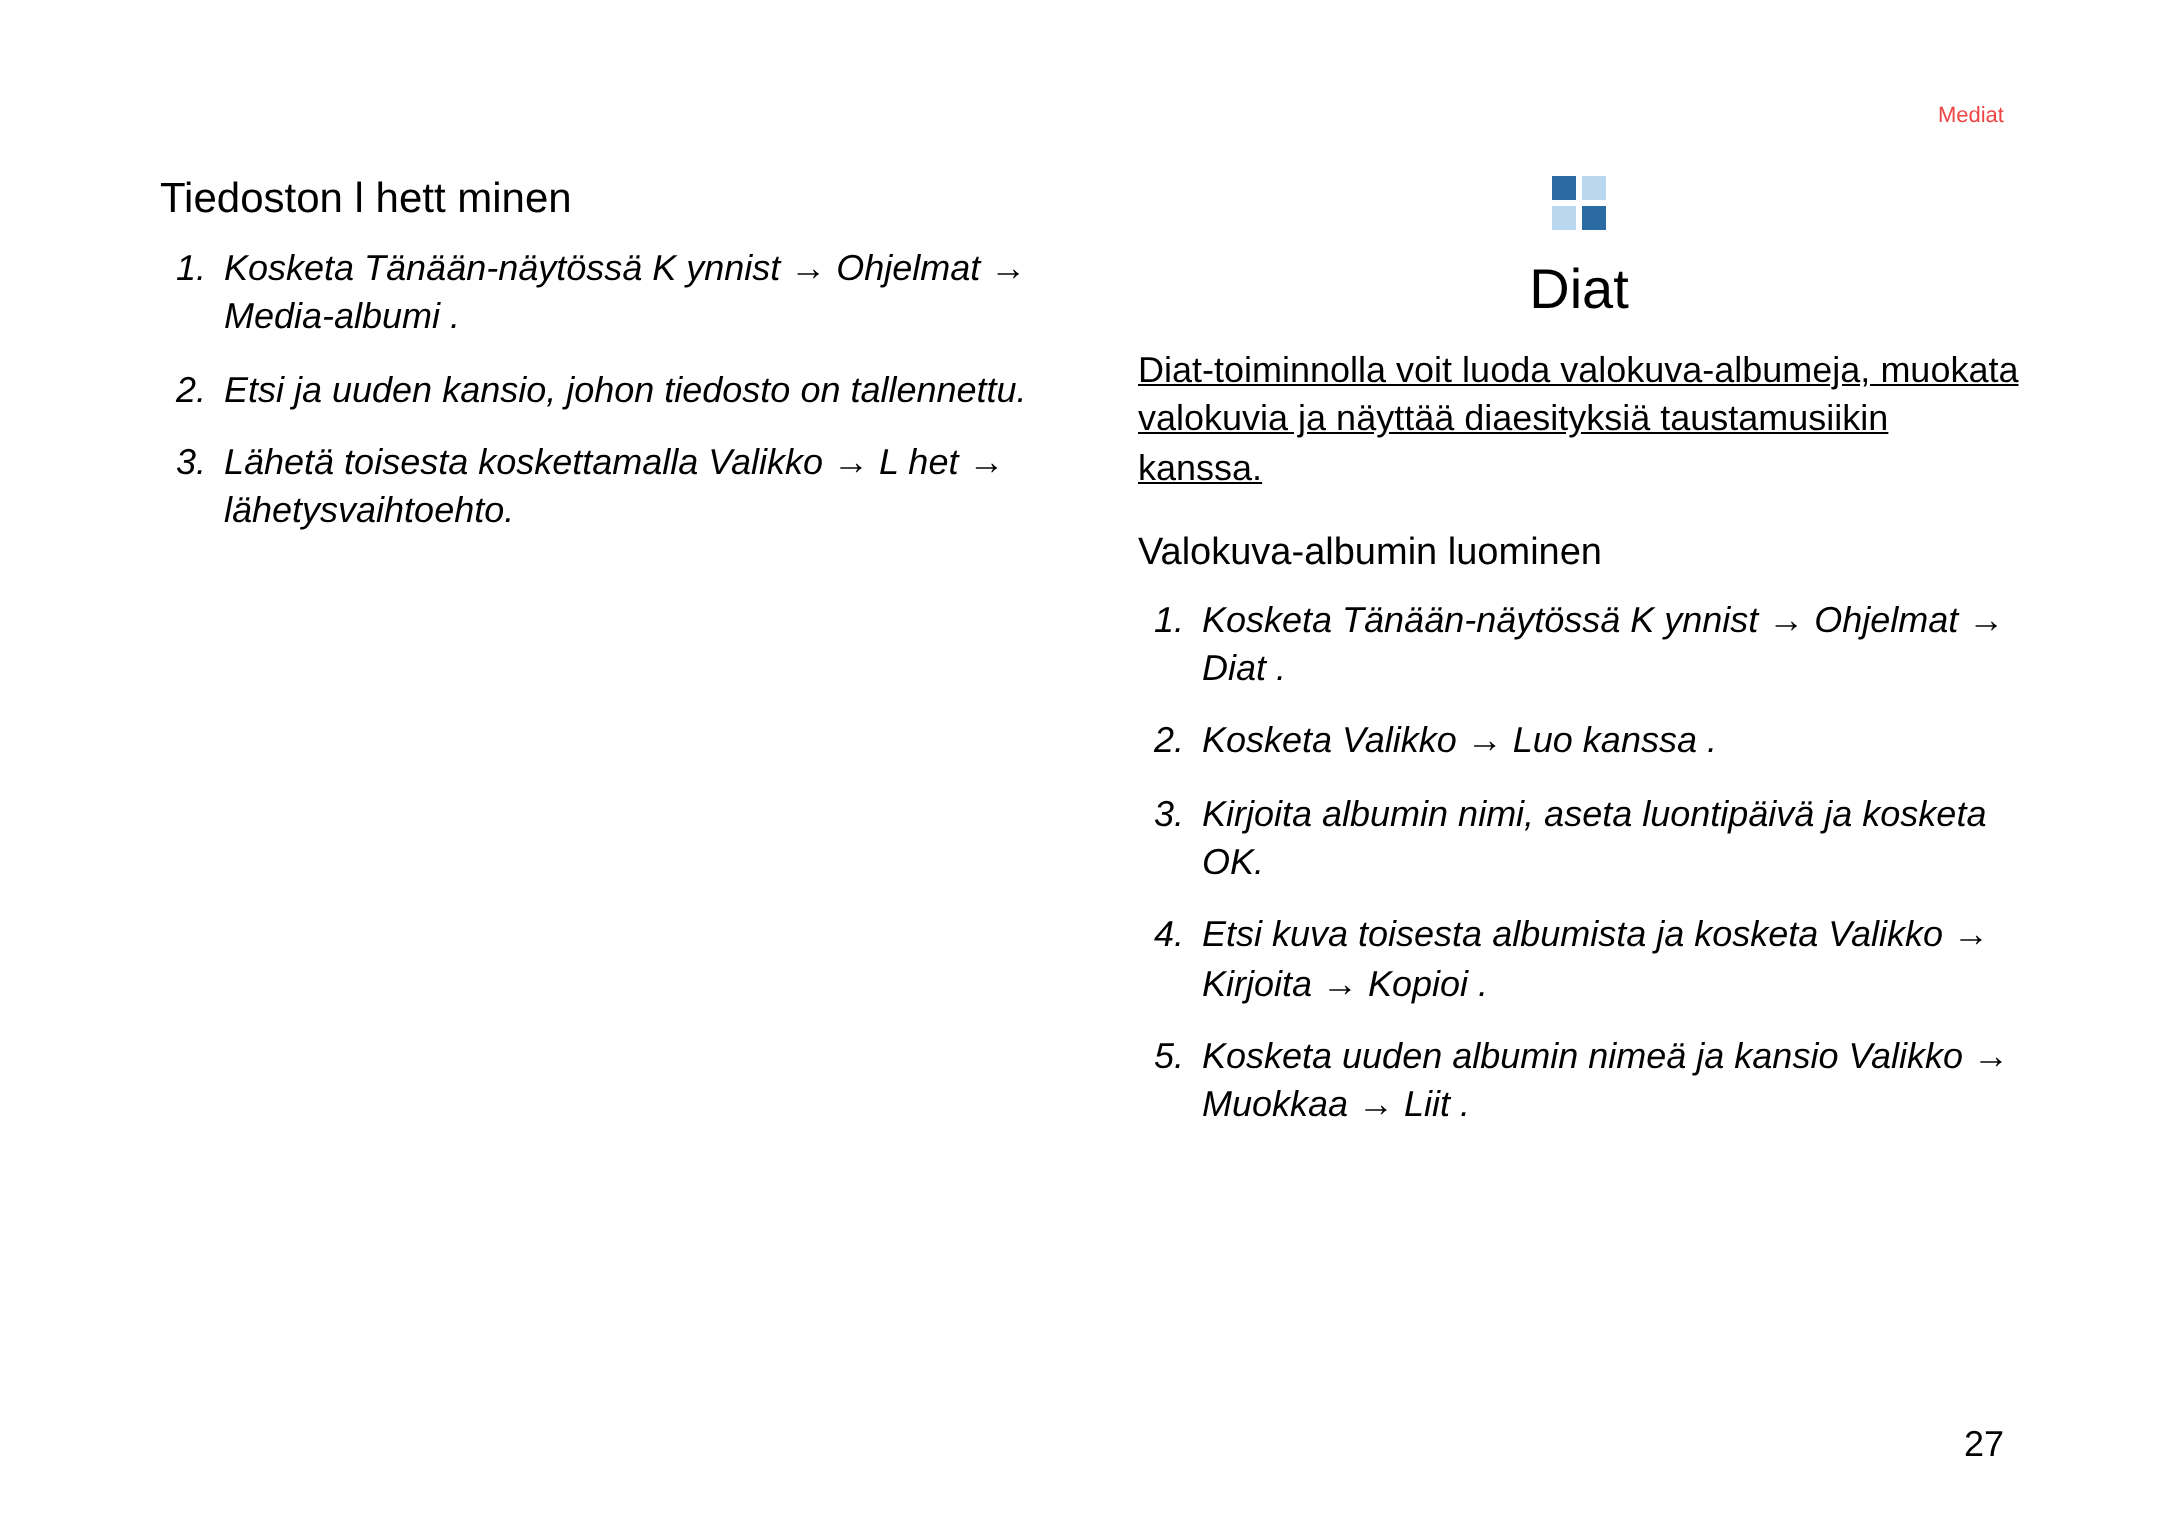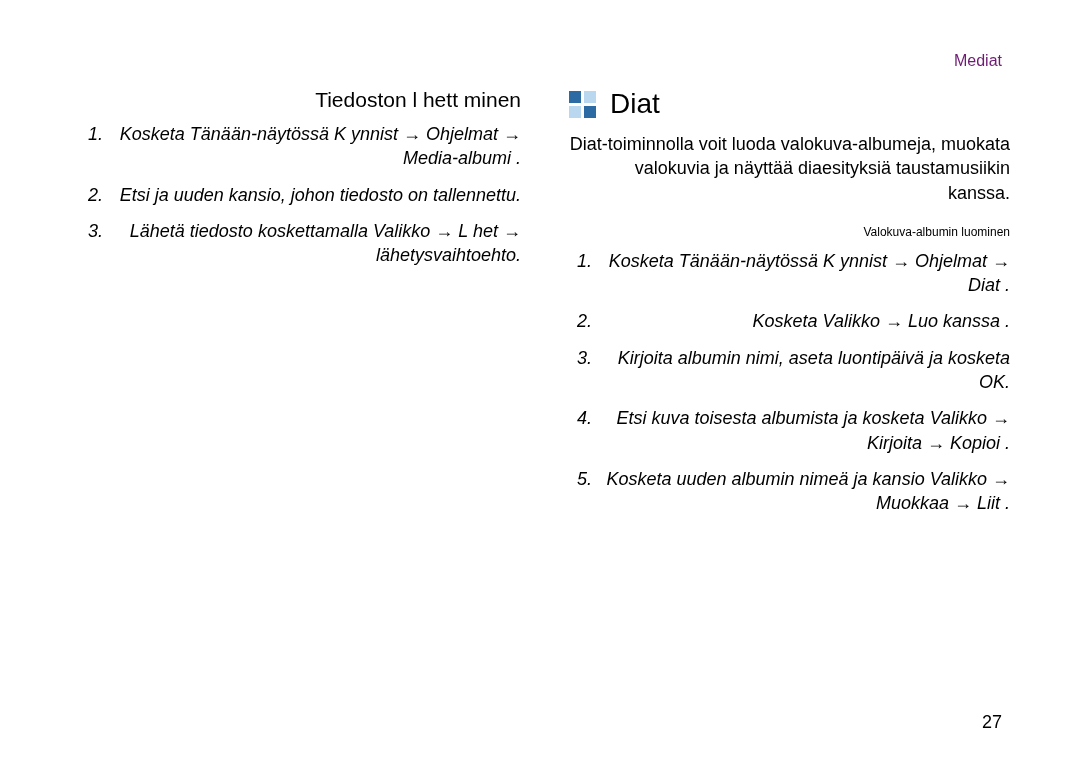--- a/index.html
+++ b/index.html
@@ -13,44 +13,44 @@
   .page {
     width: 1080px;
     height: 765px;
     position: relative;
     padding: 52px 70px 40px 80px;
   }
   .header-tag {
     position: absolute;
     right: 78px;
     top: 52px;
-    font-size: 16px;
-    color: #701a75;
+    font-size: 11px;
+    color: #ef4444;
   }
   .columns {
     display: flex;
     gap: 48px;
     margin-top: 36px;
   }
   .col {
     width: 444px;
-    text-align: right;
   }
   h2.section-h {
     font-size: 21px;
     font-weight: normal;
     margin-bottom: 10px;
   }
   .big-heading {
     font-size: 28px;
     font-weight: normal;
     display: flex;
     align-items: center;
     gap: 14px;
     margin-bottom: 12px;
+    flex-direction: column;
   }
   ol {
     list-style: decimal;
     padding-left: 28px;
     font-style: italic;
   }
   ol > li {
     font-size: 18px;
     line-height: 1.35;
     margin-bottom: 12px;
@@ -63,27 +63,27 @@
   }
   ul.bullets > li {
     font-size: 18px;
     line-height: 1.35;
     margin-bottom: 10px;
   }
   p.body {
     font-size: 18px;
     line-height: 1.35;
     margin-bottom: 14px;
+    text-decoration: underline;
   }
   h3.sub-h {
-    font-size: 12px;
+    font-size: 19px;
     font-weight: normal;
     margin-top: 20px;
     margin-bottom: 10px;
-    margin-left: 31px;
   }
   .page-number {
     position: absolute;
     right: 78px;
     bottom: 32px;
     font-size: 18px;
   }
   .icon-squares {
     display: inline-grid;
     grid-template-columns: 12px 12px;
@@ -108,21 +108,21 @@
     <div class="col">
       <h2 class="section-h">Tiedoston l hett minen</h2>
       <ol>
         <li>
           <span>Kosketa Tänään-näytössä K ynnist → Ohjelmat → Media-albumi .</span>
         </li>
         <li>
           <span>Etsi ja uuden kansio, johon tiedosto on tallennettu.</span>
         </li>
         <li>
-          <span>Lähetä tiedosto koskettamalla Valikko → L het → lähetysvaihtoehto.</span>
+          <span>Lähetä toisesta koskettamalla Valikko → L het → lähetysvaihtoehto.</span>
         </li>
       </ol>
     </div>
 
     <div class="col">
       <div class="big-heading">
         <span class="icon-squares">
           <span class="sq-dark"></span>
             <span class="sq-light"></span>
           <span class="sq-light"></span>

